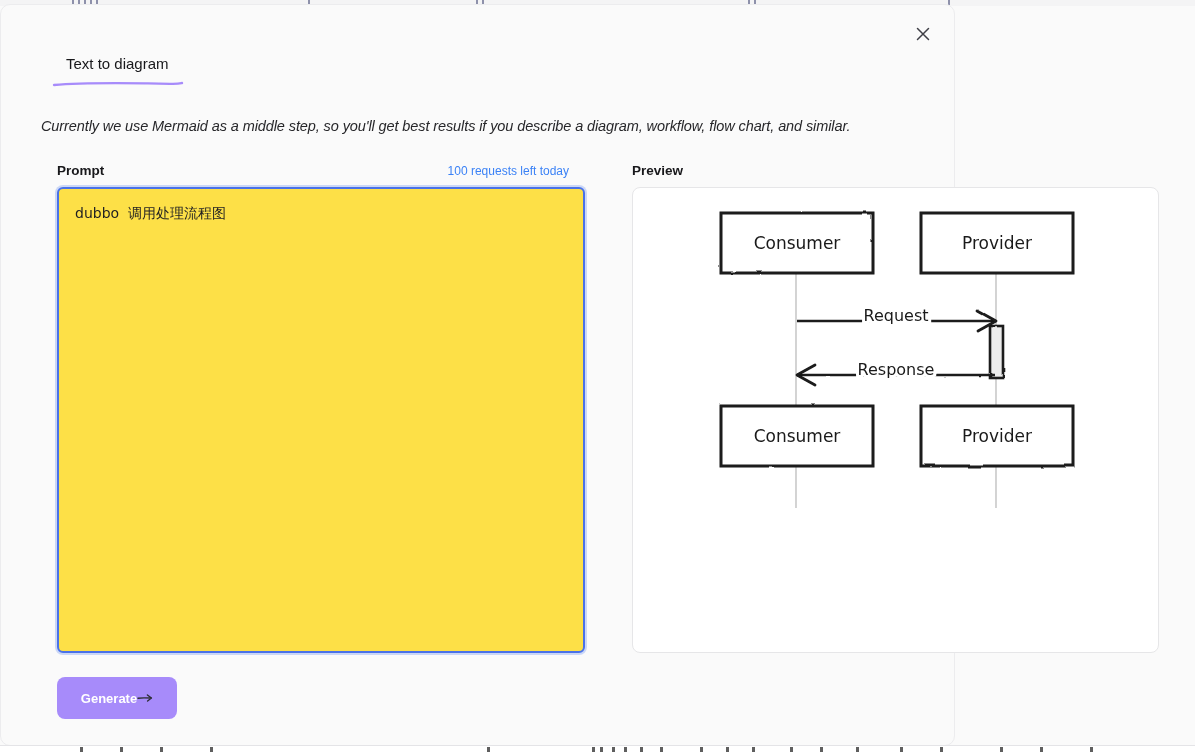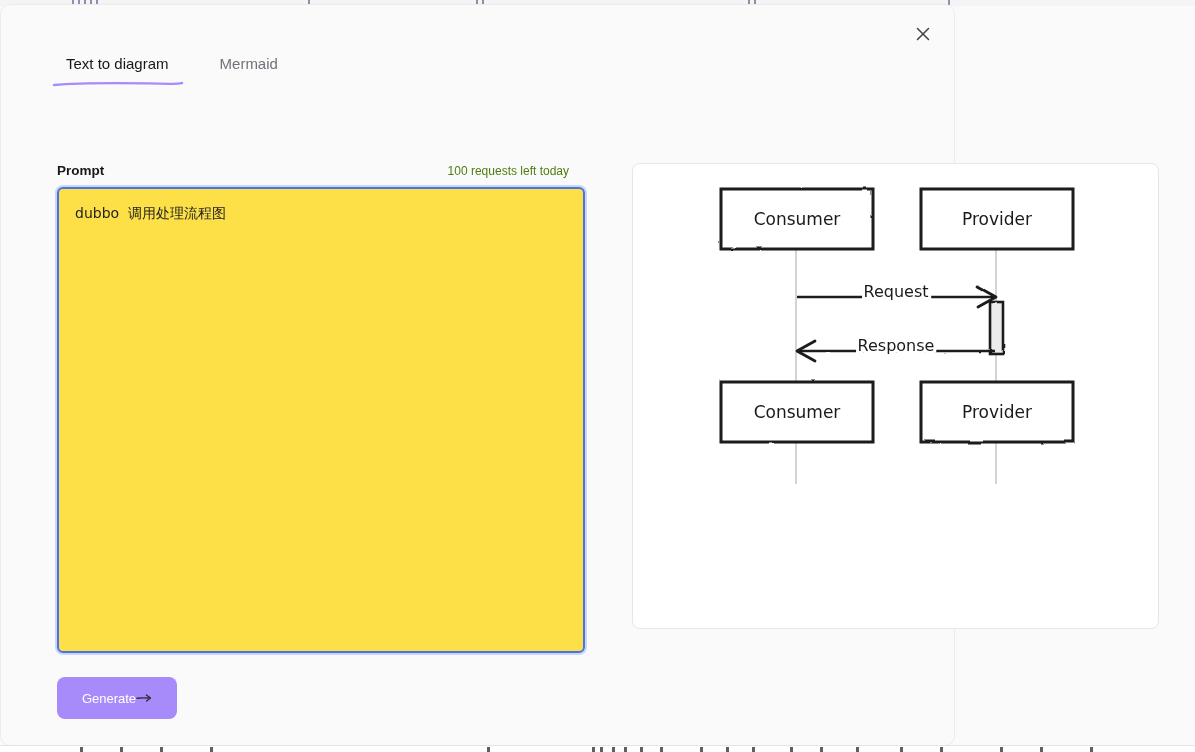--- a/index.html
+++ b/index.html
@@ -135,21 +135,21 @@
     height: 16px;
     margin-bottom: 8px;
   }
   .field-label {
     font-size: 13.5px;
     font-weight: bold;
     color: #18181b;
   }
   .quota {
     font-size: 12px;
-    color: #4d7c0f;
+    color: #3b82f6;
   }
 
   .prompt-box {
     width: 528px;
     height: 466px;
     border: 2px solid #4a72e8;
     border-radius: 6px;
     background: #fde047;
     box-shadow: 0 0 0 2px rgba(116,150,240,0.35);
     padding: 14px 16px;
@@ -184,20 +184,21 @@
     border: none;
     border-radius: 8px;
     font-size: 13px;
     font-family: "Liberation Sans", sans-serif;
     cursor: pointer;
     display: inline-flex;
     align-items: center;
     justify-content: center;
     gap: 0;
     line-height: 1;
+    font-weight: bold;
   }
   .btn-primary .arrow { display: block; }
 </style>
 </head>
 <body>
 
 <div id="app">
 
   <div class="bg-strip-top">
     <div class="tick" style="left:72px"></div>
@@ -224,44 +225,45 @@
 
     <div class="tabs">
       <button class="tab active">
         <span>Text to diagram</span>
         <span class="underline">
           <svg width="132" height="8" viewBox="0 0 132 8" fill="none" preserveAspectRatio="none">
             <path d="M2 5 C 30 2.5, 64 3, 96 3.4 S 124 4.6, 130 3" stroke="#a78bfa" stroke-width="2.4" stroke-linecap="round" fill="none"></path>
           </svg>
         </span>
       </button>
-      <button class="tab">
-        <span>Mermaid</span>
-      </button>
     </div>
 
+    <div class="description">Currently we use Mermaid as a middle step, so you'll get best results if you describe a diagram, workflow, flow chart, and similar.</div>
 
     <div class="col-left">
       <div class="label-row">
         <span class="field-label">Prompt</span>
         <span class="quota">100 requests left today</span>
       </div>
 
       <textarea class="prompt-box" spellcheck="false" placeholder="" style="">dubbo  调用处理流程图</textarea>
 
       <button class="btn-primary">
         <span>Generate</span>
         <svg class="arrow" width="16" height="10" viewBox="0 0 16 10" fill="none">
           <path d="M1 5.2 C 4 4.6, 9 4.8, 14 5" stroke="#2e2e35" stroke-width="1.4" stroke-linecap="round"></path>
           <path d="M10.4 2 L14.4 5 L10.6 8" stroke="#2e2e35" stroke-width="1.4" stroke-linecap="round" stroke-linejoin="round" fill="none"></path>
         </svg>
       </button>
     </div>
 
     <div class="col-right">
+      <div class="label-row">
+        <span class="field-label">Preview</span>
+      </div>
 
       <div class="preview-box">
         <svg width="525" height="464" viewBox="0 0 525 464">
           <defs>
             <filter id="rough">
               <feTurbulence type="fractalNoise" baseFrequency="0.045" numOctaves="3" seed="7" result="n"></feTurbulence>
               <feDisplacementMap in="SourceGraphic" in2="n" scale="1.8" xChannelSelector="R" yChannelSelector="G"></feDisplacementMap>
             </filter>
           </defs>
 

